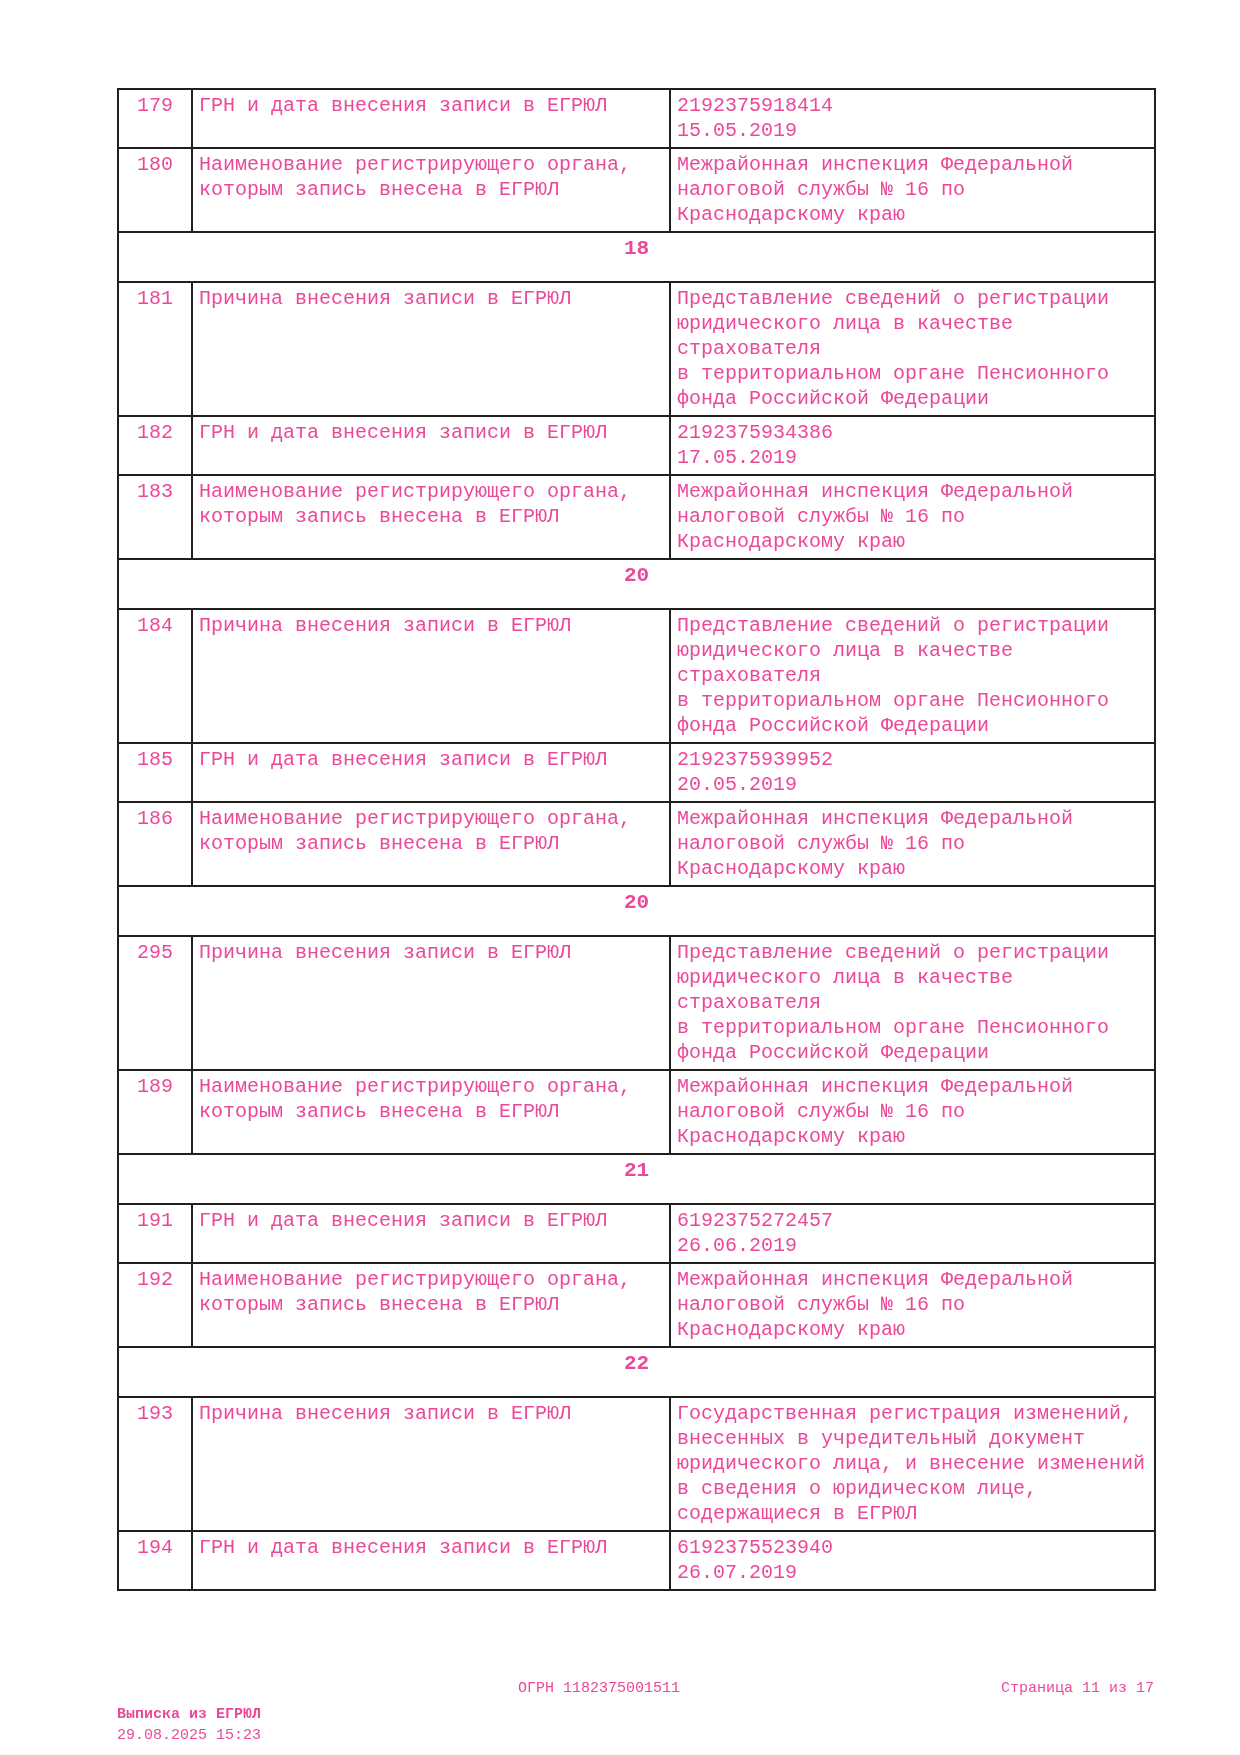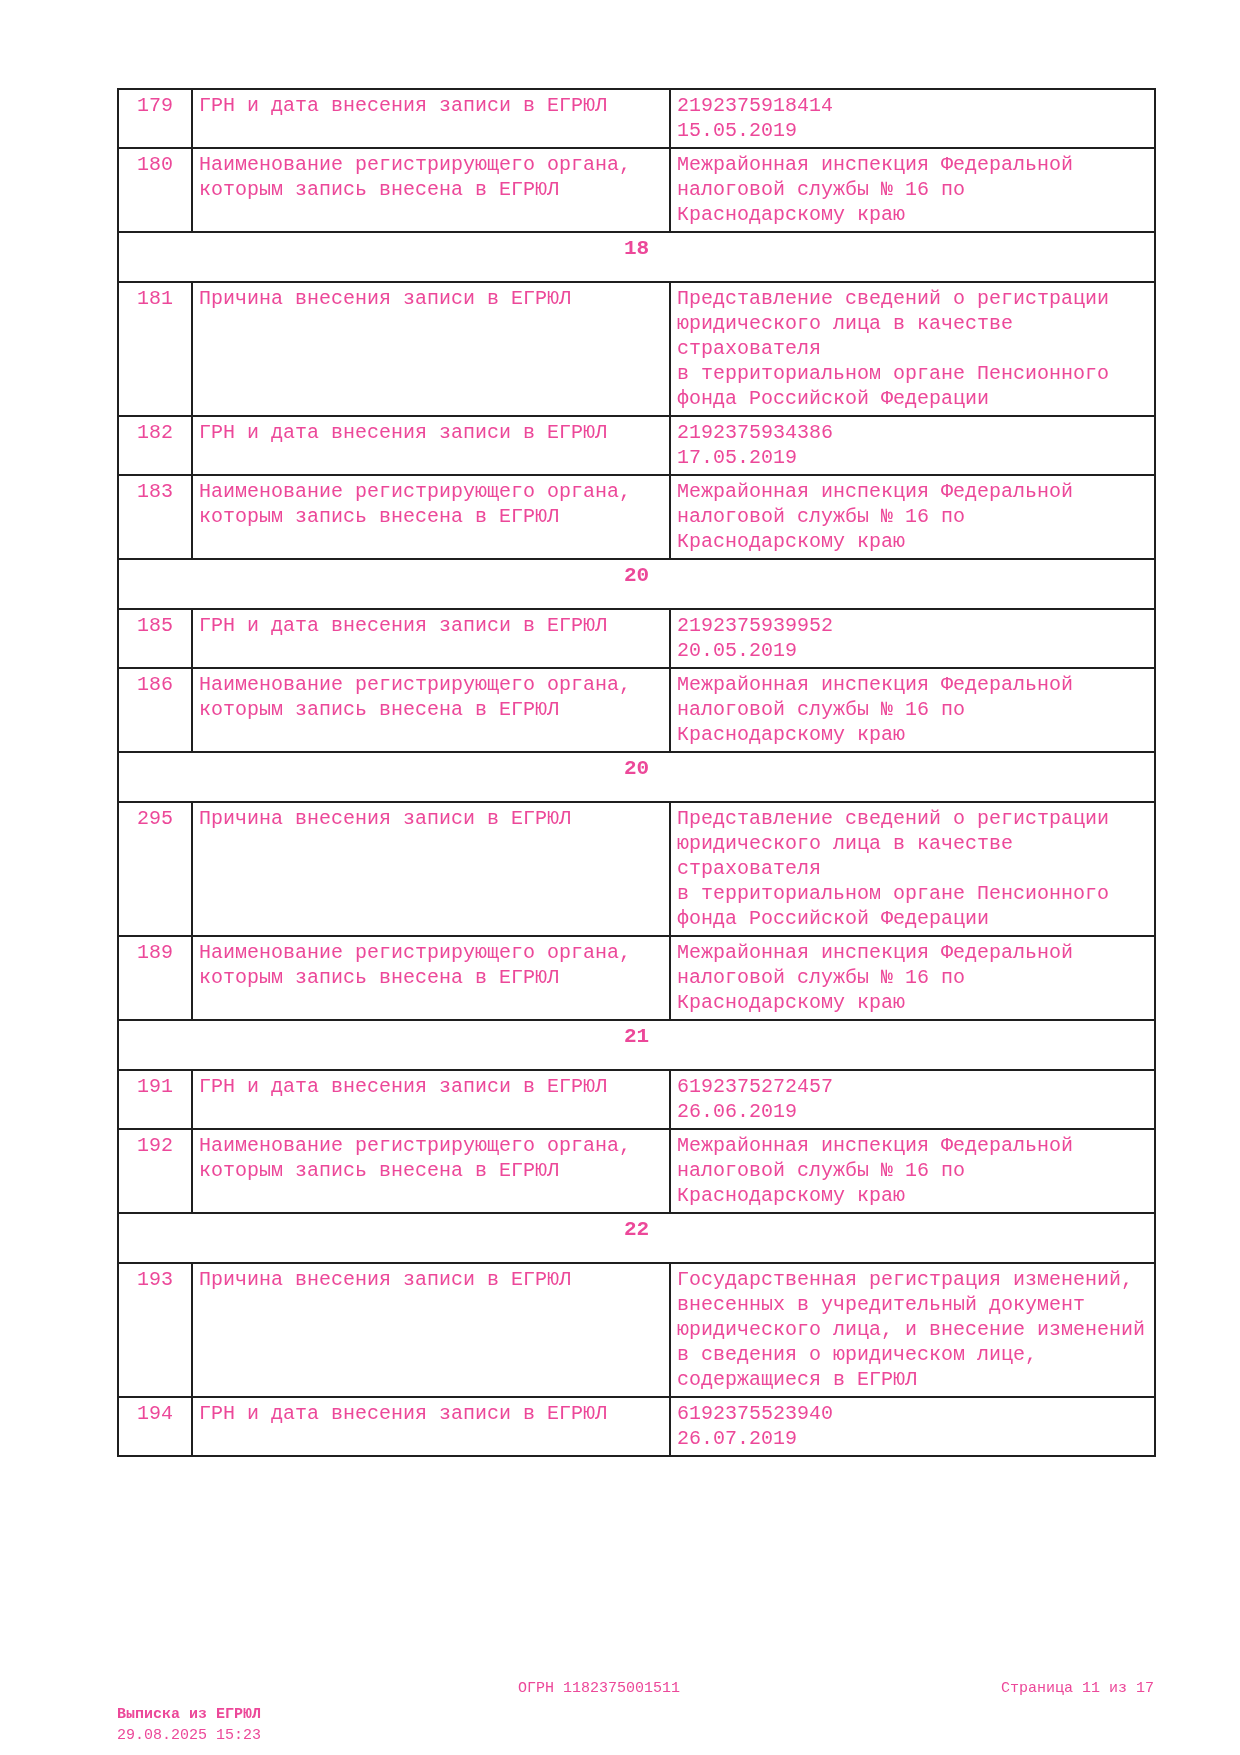--- a/index.html
+++ b/index.html
@@ -135,20 +135,28 @@
           <tr>
             <td class="num">183</td>
             <td class="label">Наименование регистрирующего органа,
 которым запись внесена в ЕГРЮЛ</td>
             <td class="value">Межрайонная инспекция Федеральной
 налоговой службы № 16 по
 Краснодарскому краю</td>
           </tr>
           <tr class="section">
             <td colspan="3">20</td>
+          </tr>
+          <tr>
+            <td class="num">184</td>
+            <td class="label">Причина внесения записи в ЕГРЮЛ</td>
+            <td class="value">Представление сведений о регистрации
+юридического лица в качестве страхователя
+в территориальном органе Пенсионного
+фонда Российской Федерации</td>
           </tr>
           <tr>
             <td class="num">185</td>
             <td class="label">ГРН и дата внесения записи в ЕГРЮЛ</td>
             <td class="value">2192375939952
 20.05.2019</td>
           </tr>
           <tr>
             <td class="num">186</td>
             <td class="label">Наименование регистрирующего органа,

